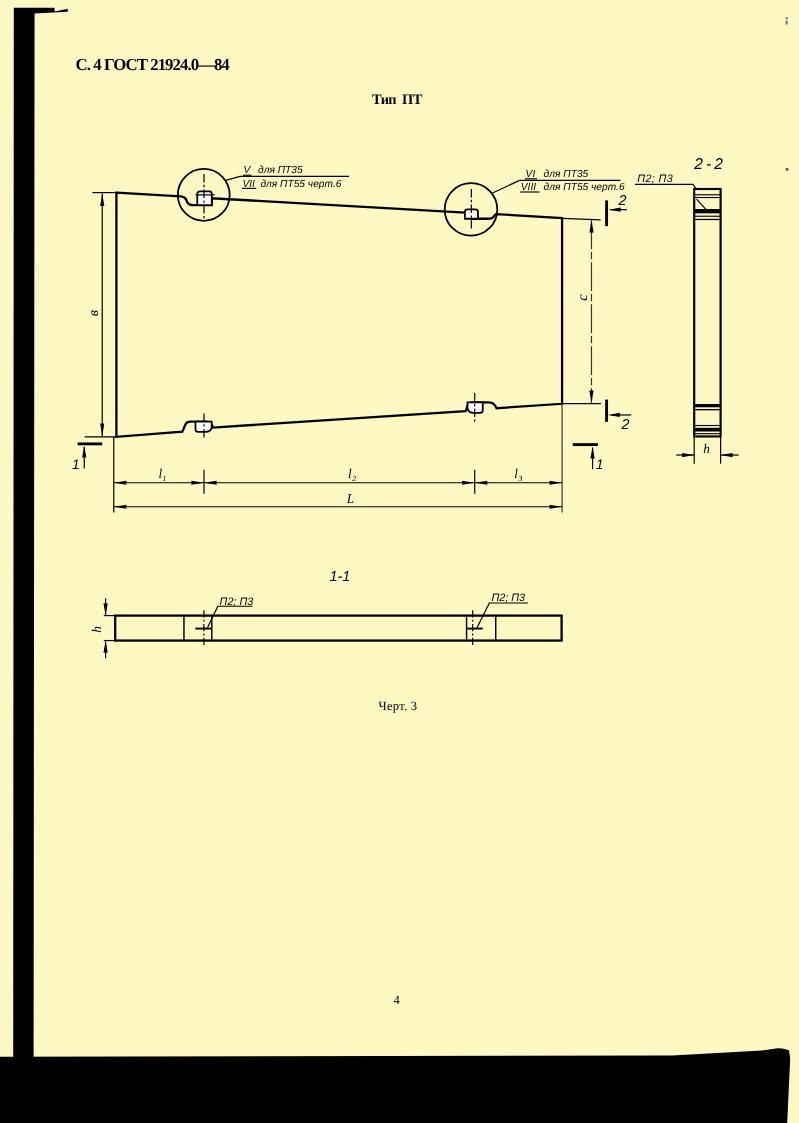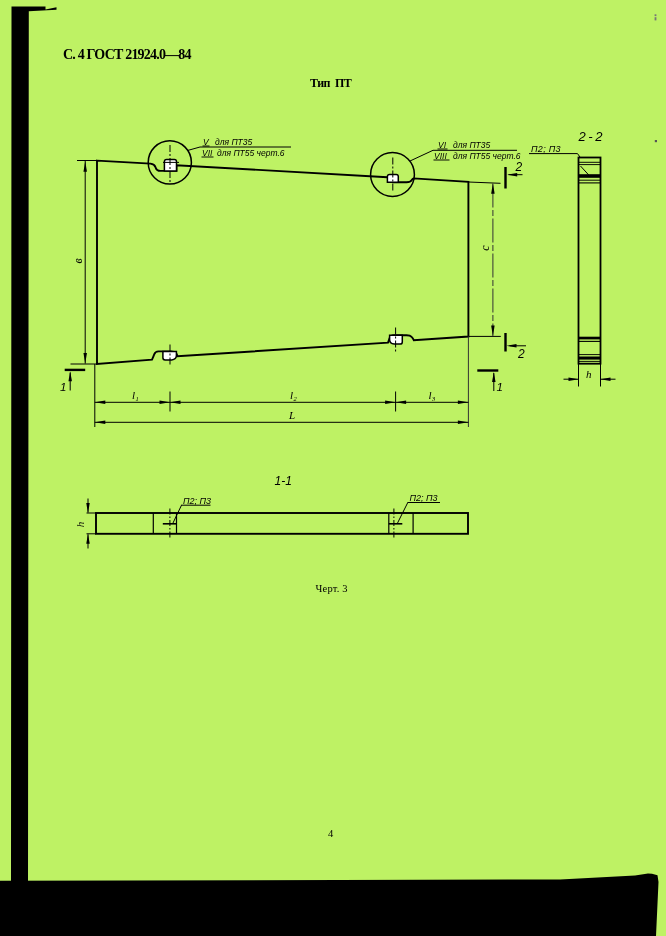--- a/index.html
+++ b/index.html
@@ -1,16 +1,16 @@
 <!DOCTYPE html>
 <html><head>
 <meta charset="utf-8">
 <style>
   html,body{margin:0;padding:0;background:#fff;}
-  #page{position:relative;width:666px;height:936px;background:#bef264;overflow:hidden;
+  #page{position:relative;width:666px;height:936px;background:#fef9c3;overflow:hidden;
         font-family:"Liberation Sans",sans-serif;}
   svg{position:absolute;left:0;top:0;}
   .ser{font-family:"Liberation Serif",serif;}
   .it{font-family:"Liberation Sans",sans-serif;font-style:italic;}
   .sit{font-family:"Liberation Serif",serif;font-style:italic;}
 </style>
 </head>
 <body>
 <div id="page">
 <svg width="666" height="936" viewBox="0 0 666 936">

